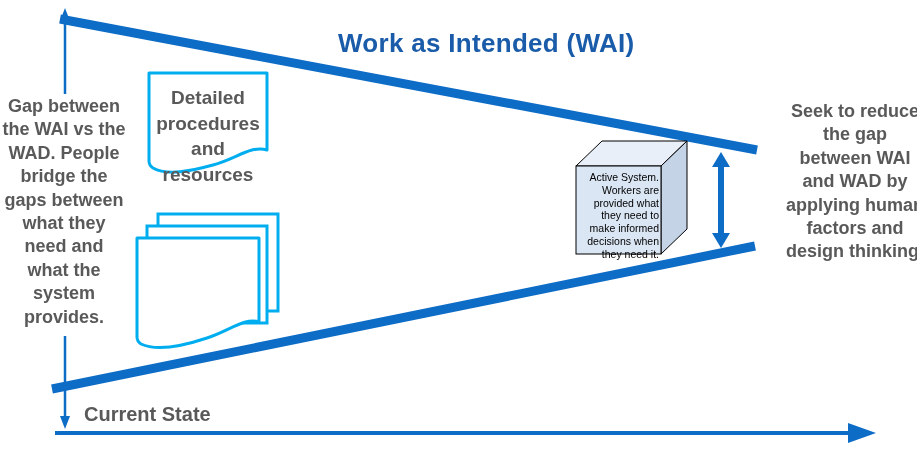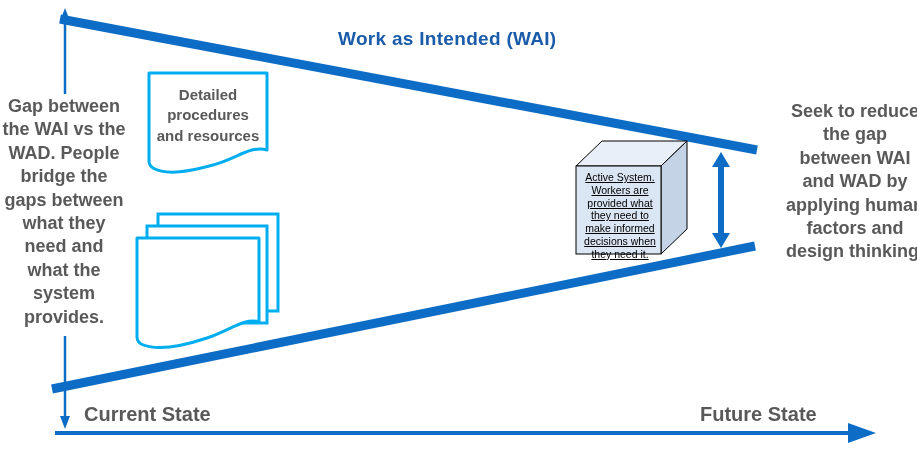--- a/index.html
+++ b/index.html
@@ -3,37 +3,37 @@
 <meta charset="utf-8">
 <style>
   html,body{margin:0;padding:0;background:#fff;}
   .canvas{
     position:relative;width:917px;height:459px;background:#fff;overflow:hidden;
     font-family:"Liberation Sans",sans-serif;
   }
   .svg-layer{position:absolute;left:0;top:0;width:917px;height:459px;}
   .txt{position:absolute;color:#595959;}
   .title{
-    position:absolute;color:#1a5ca9;font-weight:800;font-size:19px;
+    position:absolute;color:#1a5ca9;font-weight:800;font-size:26px;
     letter-spacing:.3px;white-space:nowrap;
   }
   .note{
     font-size:18px;font-weight:600;line-height:1.3;text-align:center;color:#595959;
   }
   .left-note{left:2px;top:95px;width:124px;}
   .right-note{left:786px;top:100px;width:138px;}
   .doc-label{
-    position:absolute;font-size:15px;font-weight:600;line-height:1.35;
+    position:absolute;font-size:19px;font-weight:600;line-height:1.35;
     text-align:center;color:#595959;
   }
   .doc1-label{left:152px;top:85px;width:112px;}
   .doc2-label{left:142px;top:262px;width:112px;}
   .cube-label{
     position:absolute;left:581px;top:171px;width:78px;
-    font-size:10.5px;line-height:1.22;color:#000;text-align:center;text-decoration:underline;
+    font-size:10.5px;line-height:1.22;color:#000;text-align:right;
   }
   .axis-label{
     position:absolute;top:403px;font-size:20px;font-weight:700;color:#595959;
     white-space:nowrap;
   }
   .current{left:84px;}
   .future{left:700px;}
   .wai-title{left:338px;top:28px;}
   .wad-title{left:352px;top:340px;}
 </style>
@@ -84,15 +84,14 @@
   <div class="title wai-title">Work as Intended (WAI)</div>
 
   <div class="txt note left-note">Gap between the WAI vs the WAD. People bridge the gaps between what they need and what the system provides.</div>
   <div class="txt note right-note">Seek to reduce the gap between WAI and WAD by applying human factors and design thinking.</div>
 
   <div class="doc-label doc1-label">Detailed procedures and resources</div>
 
   <div class="cube-label">Active System. Workers are provided what they need to make informed decisions when they need it.</div>
 
   <div class="axis-label current">Current State</div>
-  <div class="axis-label future">Future State</div>
 
 </div>
 
 </body></html>

